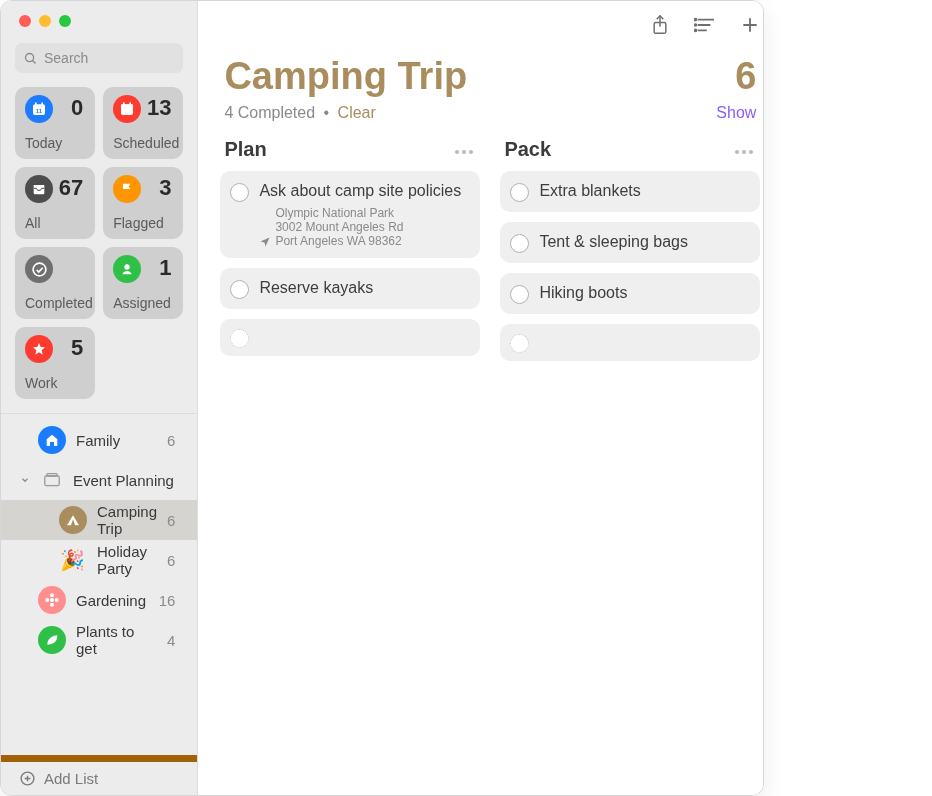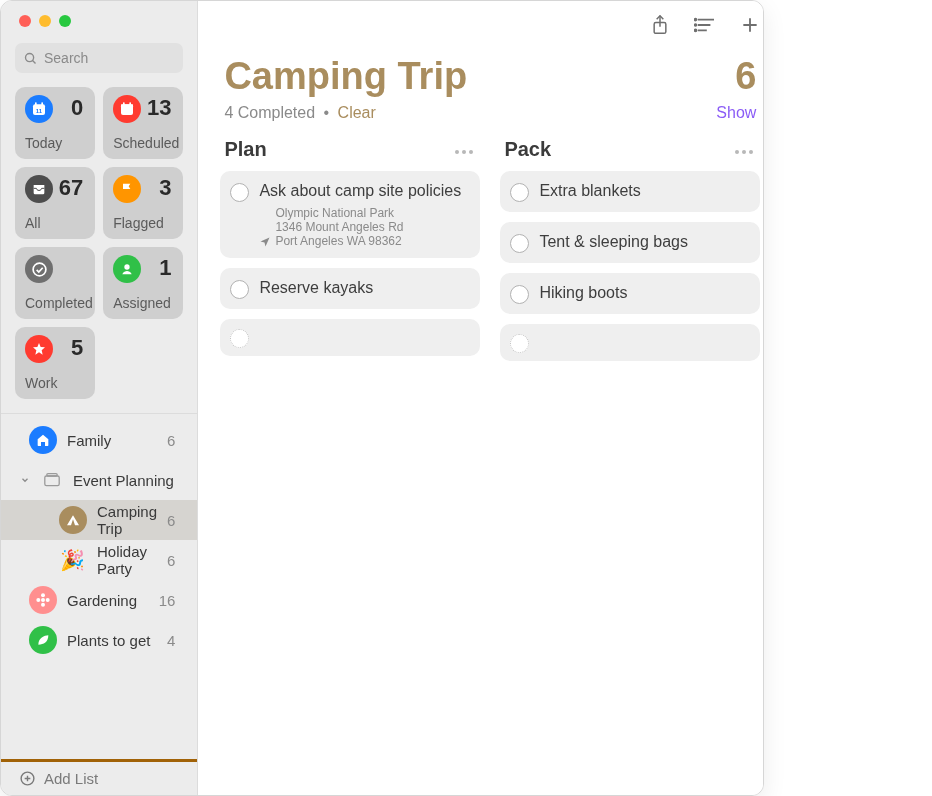--- a/index.html
+++ b/index.html
@@ -69,26 +69,26 @@
     padding:6px 18px 6px 18px; gap:10px;
     font-size:15px; color:#3a3a3a;
     height:40px; cursor:pointer;
   }
   .list-row .cnt{ margin-left:auto; color:#8a8a8a; font-size:15px; padding-right:4px;}
   .list-row .licon{
     width:28px;height:28px;border-radius:50%;
     display:flex;align-items:center;justify-content:center;
     flex:none; color:#fff; font-size:15px;
   }
-  .list-row.indent1{padding-left:28px;}
+  .list-row.indent1{padding-left:37px;}
   .list-row.indent2{padding-left:58px;}
   .list-row.group{font-weight:400;}
   .list-row.selected{background:#d6d4d0;}
   .add-list{
-    border-top:3px solid #a16207;
+    border-top:7px solid #a16207;
     display:flex;align-items:center;gap:8px;
     padding:8px 18px; color:#7a7a7a; font-size:15px;
     cursor:pointer;
   }
   .chev{width:12px;display:flex;align-items:center;justify-content:center;color:#8a8a8a;}
   .group-icon{width:22px;height:18px;display:flex;align-items:center;justify-content:center;color:#9a9a9a;}
 
   
   .main{flex:1;display:flex;flex-direction:column;background:#fff;}
   .toolbar{
@@ -369,21 +369,21 @@
         <div class="item">
           <div class="radio"></div>
           <div style="flex:1">
             <div class="title">Ask about camp site policies</div>
             <div class="loc">
               <svg width="12" height="12" viewBox="0 0 24 24" fill="#8a8a8a" style="margin-top:2px;">
                   <path d="M3 11l18-8-8 18-2-8-8-2z"></path>
                 </svg>
               <div>
                 <div>Olympic National Park</div>
-                <div class="addr">1346 Mount Angeles Rd
+                <div class="addr">3002 Mount Angeles Rd
 Port Angeles WA 98362</div>
               </div>
             </div>
           </div>
         </div>
 
         <div class="item">
           <div class="radio"></div>
           <div class="title">Reserve kayaks</div>
         </div>

